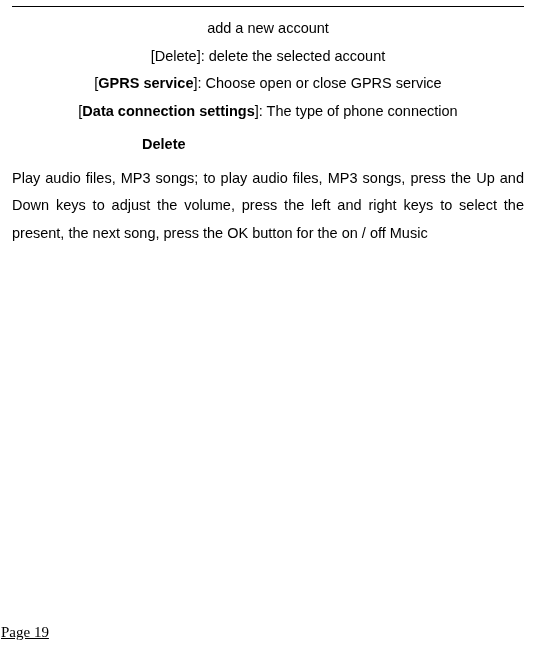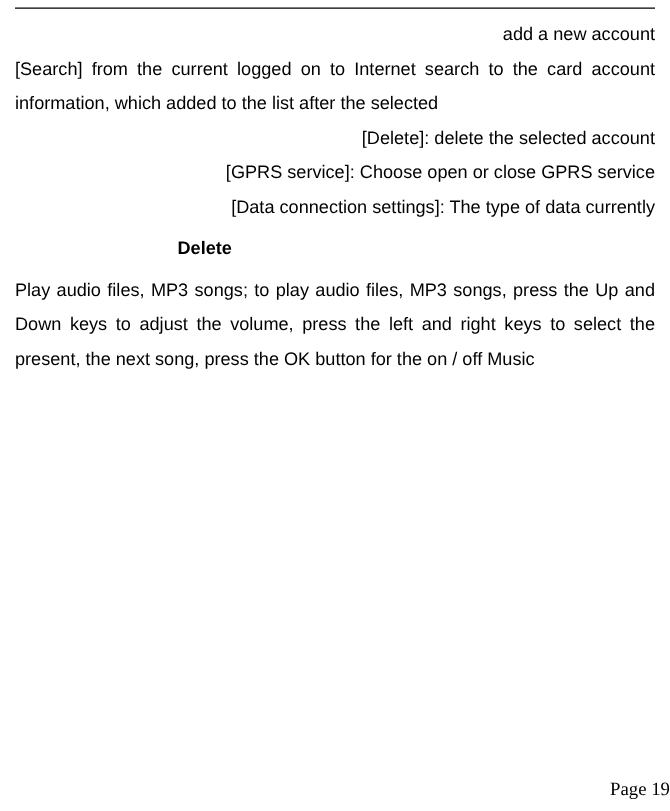--- a/index.html
+++ b/index.html
@@ -19,63 +19,63 @@
     .hr-top {
       border-top: 1px solid #000;
       margin-top: -6px;
       margin-bottom: 8px;
     }
     .content {
       font-size: 14.5px;
       line-height: 1.9;
     }
     .para {
-      text-align: right;
+      text-align: center;
     }
     .justify {
       text-align: justify;
     }
     .bold {
-      font-weight: normal;
+      font-weight: bold;
     }
     .heading {
       font-weight: bold;
       margin-left: 130px;
       margin-top: 6px;
       margin-bottom: 6px;
     }
     .footer {
       position: absolute;
       bottom: 8px;
       left: 1px;
       right: 0;
-      text-align: right;
+      text-align: left;
       font-family: "Times New Roman", Times, serif;
       font-size: 15px;
+      text-decoration: underline;
     }
   </style>
 </head>
 <body>
 
 <div class="hr-top"></div>
 
 <div class="content">
   <div class="para">add a new account</div>
 
-  <div class="para justify">[Search] from the current logged on to Internet search to the card account information, which added to the list after the selected</div>
 
   <div class="para">[Delete]: delete the selected account</div>
 
 
   <div class="para">
     <span>[</span><span class="bold">GPRS service</span><span>]: Choose open or close GPRS service</span>
   </div>
 
   <div class="para">
-    <span>[</span><span class="bold">Data connection settings</span><span>]: The type of data currently</span>
+    <span>[</span><span class="bold">Data connection settings</span><span>]: The type of phone connection</span>
   </div>
 
 
   <div class="heading">Delete</div>
 
 
 
   <div class="para justify">Play audio files, MP3 songs; to play audio files, MP3 songs, press the Up and Down keys to adjust the volume, press the left and right keys to select the present, the next song, press the OK button for the on / off Music</div>
 
 </div>

